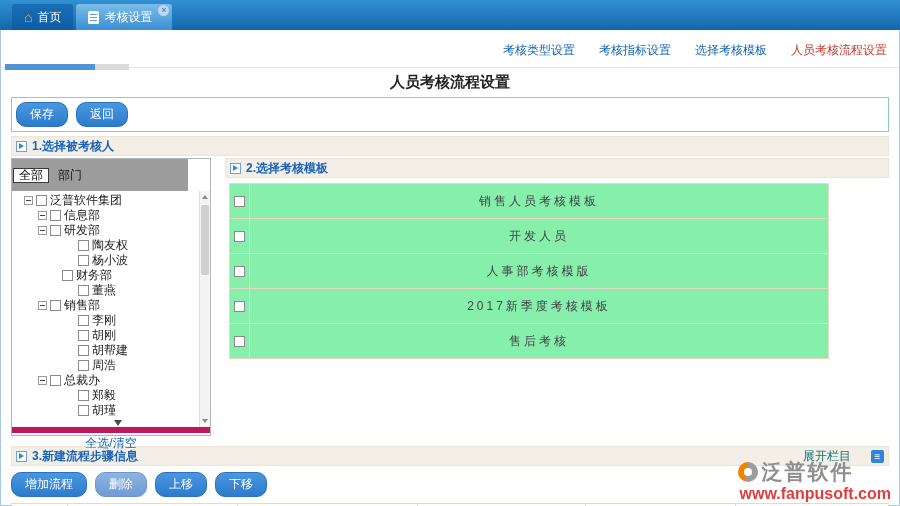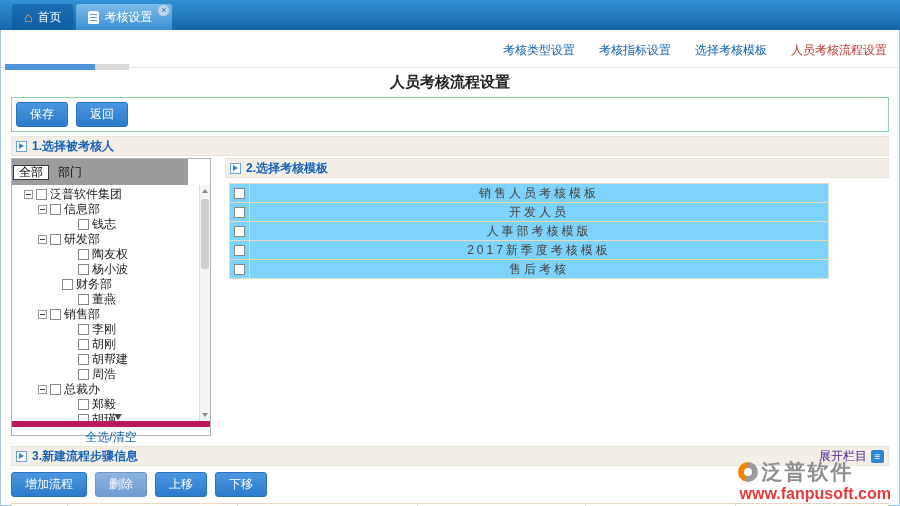--- a/index.html
+++ b/index.html
@@ -28,36 +28,36 @@
   .navlink.current{color:#c23b33;}
 
   .progress{position:relative;height:6px;}
   .progress .track{position:absolute;left:0;right:0;top:3px;height:1px;background:#e3e3e3;}
   .progress .seg{position:absolute;left:4px;top:0;width:90px;height:6px;background:#4f94d8;}
   .progress .seg2{position:absolute;left:94px;top:0;width:34px;height:6px;background:#d9d9d9;}
 
   .page-title{text-align:center;font-size:15px;font-weight:bold;color:#222;padding:3px 0 5px;}
 
   .toolbar{margin:0 10px;border:1px solid #8ed1a6;padding:4px;display:flex;gap:8px;background:#fff;}
-  .btn{background:linear-gradient(#4a96e0,#2c7ccc);color:#fff;border:1px solid #2a72bd;border-radius:3px;
+  .btn{background:linear-gradient(#4a96e0,#2c7ccc);color:#fff;border:1px solid #2a72bd;border-radius:10px;
        font-size:12px;padding:3px 13px;cursor:pointer;font-family:Liberation Serif, serif;}
   .btn.light{background:linear-gradient(#8db4e2,#6f9cd4);border-color:#6f94c8;}
 
   .sec-header{margin:4px 10px 0;height:20px;background:#f3efe6;border:1px solid #eae5d9;
               display:flex;align-items:center;gap:5px;padding:0 4px;}
   .sec-title{color:#1a62b8;font-weight:bold;font-size:12px;}
   .sec-arrow{width:11px;height:11px;border:1px solid #6aa3d8;background:#fff;display:inline-flex;
              align-items:center;justify-content:center;flex:none;}
   .sec-arrow::before{content:"";width:0;height:0;border-left:5px solid #2f85d8;
              border-top:3px solid transparent;border-bottom:3px solid transparent;}
 
   
   .columns{margin:2px 10px 0;display:flex;gap:14px;height:282px;align-items:flex-start;}
   .left-panel{width:200px;height:278px;border:1px solid #b5b5b5;background:#fff;display:flex;flex-direction:column;}
-  .panel-tabs{height:26px;display:flex;flex:none;text-align:center;}
+  .panel-tabs{height:32px;display:flex;flex:none;text-align:center;}
   .tabs-bg{width:176px;background:#9c9c9c;display:flex;align-items:center;}
   .ptab-all{background:#fff;border:1px solid #3a3a3a;height:15px;line-height:13px;padding:0 5px;margin-left:1px;cursor:pointer;}
   .ptab-dept{color:#111;padding:0 9px;cursor:pointer;}
   .tree{position:relative;height:236px;overflow:hidden;padding-top:2px;flex:none;}
   .trow{display:flex;align-items:center;gap:3px;height:15px;line-height:15px;white-space:nowrap;cursor:pointer;}
   .pd0{padding-left:12px;} .pd1{padding-left:26px;} .pd1b{padding-left:50px;} .pd2{padding-left:66px;}
   .expander{width:9px;height:9px;border:1px solid #999;background:#fff;position:relative;flex:none;cursor:pointer;}
   .expander::after{content:"";position:absolute;left:1px;right:1px;top:3px;height:1px;background:#444;}
   .cb{width:11px;height:11px;border:1px solid #8a8a8a;background:#fff;flex:none;cursor:pointer;}
   .tlabel{color:#222;}
@@ -68,28 +68,28 @@
   .sb-up,.sb-down{position:absolute;left:0;right:0;height:12px;display:flex;align-items:center;justify-content:center;cursor:pointer;}
   .sb-up{top:0;} .sb-down{bottom:0;}
   .sb-up::before{content:"";border-left:3px solid transparent;border-right:3px solid transparent;border-bottom:4px solid #8a8a8a;}
   .sb-down::before{content:"";border-left:3px solid transparent;border-right:3px solid transparent;border-top:4px solid #8a8a8a;}
   .tree-footer{border-top:6px solid #be185d;height:21px;line-height:20px;text-align:center;flex:none;}
   .tree-footer a{color:#1464b4;cursor:pointer;text-decoration:none;}
 
   .right-col{flex:1;display:flex;flex-direction:column;}
   .right-col .sec-header{margin:0 0 6px;}
   .tpl-table{width:600px;margin-left:4px;}
-  .tpl-row{display:flex;height:20px;border:1px solid #e8d9c2;margin-top:-1px;background:#7dd3fc;}
+  .tpl-row{display:flex;height:36px;border:1px solid #e8d9c2;margin-top:-1px;background:#86efac;}
   .tpl-cb-cell{width:20px;border-right:1px solid #e8d9c2;display:flex;align-items:center;justify-content:center;flex:none;}
   .tpl-name{flex:1;display:flex;align-items:center;justify-content:center;color:#444;letter-spacing:3px;}
 
   
   .sec3{margin-top:6px;justify-content:space-between;}
   .sec3-left{display:flex;align-items:center;gap:5px;}
-  .expand-wrap{display:flex;align-items:center;gap:4px;color:#4c1d95;cursor:pointer;}
+  .expand-wrap{display:flex;align-items:center;gap:20px;color:#0f766e;cursor:pointer;}
   .expand-cols-icon{width:13px;height:13px;background:#2f85d8;border-radius:2px;color:#fff;
                     font-size:10px;line-height:13px;text-align:center;cursor:pointer;}
   .expand-cols-icon::before{content:"\2261";}
 
   .actions{margin:6px 10px;display:flex;gap:8px;}
 
   .grid-head{margin:0 10px;display:flex;border:1px solid #e8d9c2;background:#fffdf8;height:21px;}
   .gcol{border-right:1px solid #e8d9c2;display:flex;align-items:center;justify-content:center;gap:4px;color:#333;}
   .gcol:last-child{border-right:none;}
   .g-c0{width:56px;} .g-c1{width:170px;} .g-c2{width:180px;} .g-c3{width:168px;} .g-c4{width:150px;} .g-c5{flex:1;}
@@ -160,24 +160,20 @@
         <div class="trow pd0">
           <span class="expander"></span>
           <span class="cb"></span>
           <span class="tlabel">泛普软件集团</span>
         </div>
         <div class="trow pd1">
           <span class="expander"></span>
           <span class="cb"></span>
           <span class="tlabel">信息部</span>
         </div>
-        <div class="trow pd2">
-          <span class="cb"></span>
-          <span class="tlabel">钱志</span>
-        </div>
         <div class="trow pd1">
           <span class="expander"></span>
           <span class="cb"></span>
           <span class="tlabel">研发部</span>
         </div>
         <div class="trow pd2">
           <span class="cb"></span>
           <span class="tlabel">陶友权</span>
         </div>
         <div class="trow pd2">

